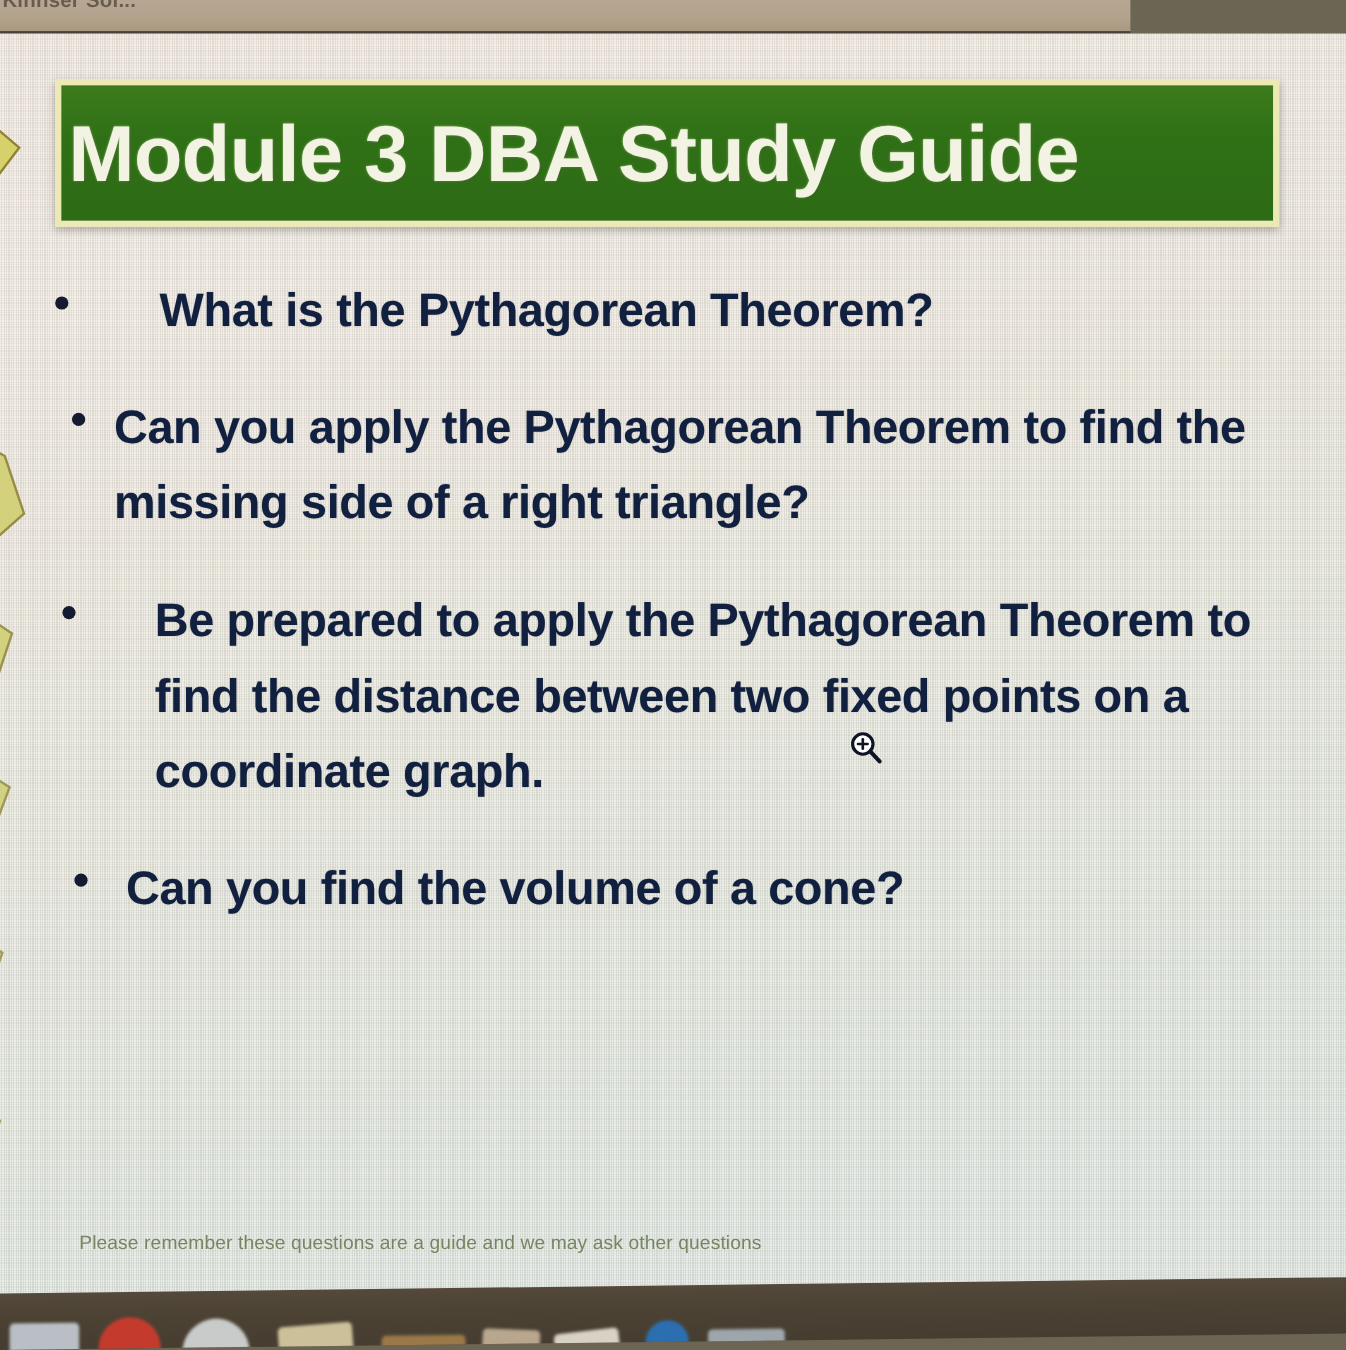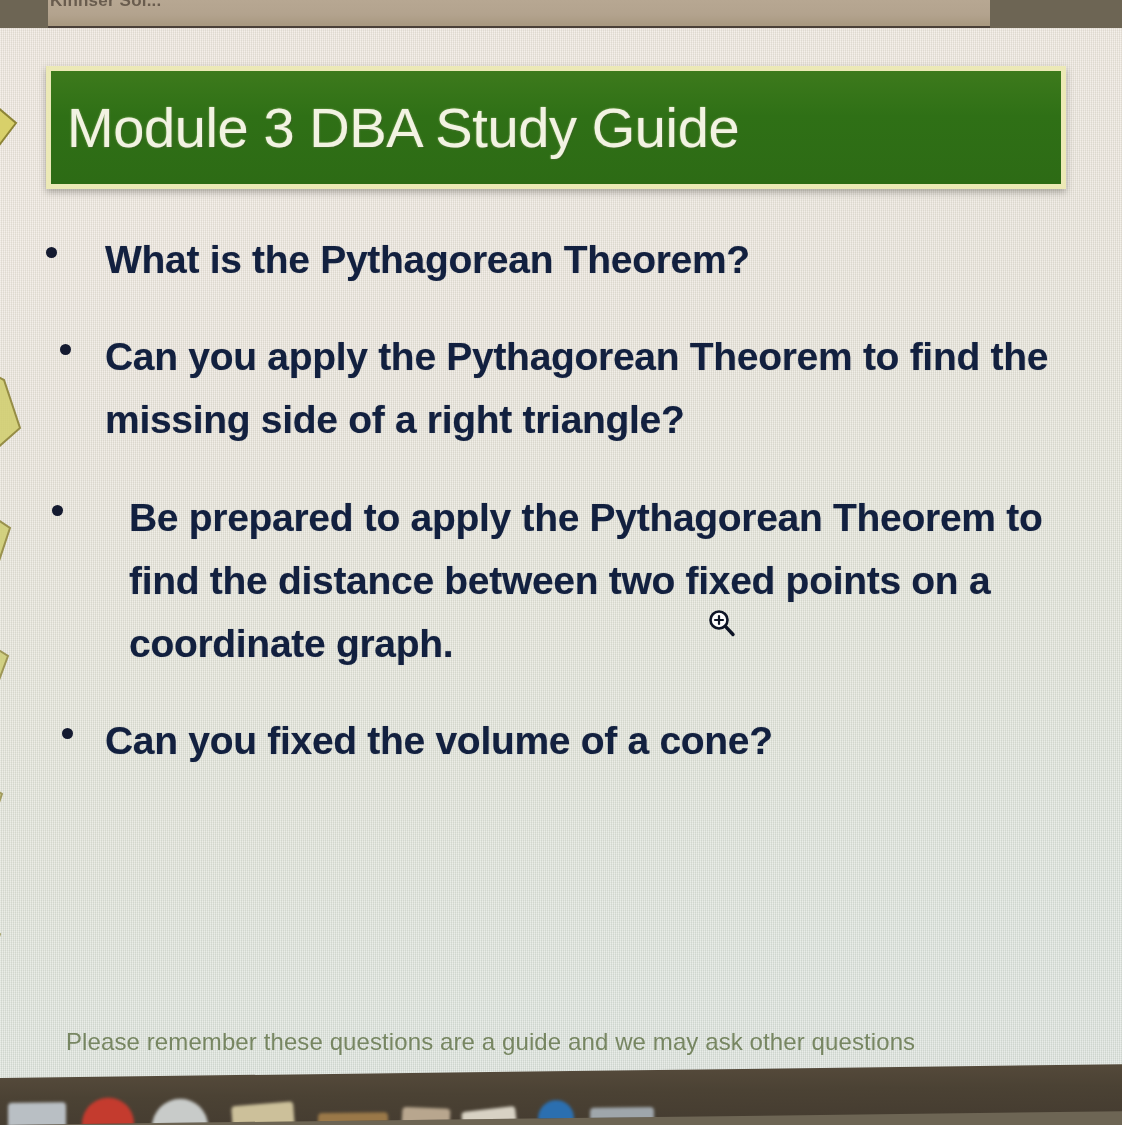--- a/index.html
+++ b/index.html
@@ -17,21 +17,20 @@
   }
 
   
   .top-strip {
     position: absolute;
     left: 0; top: 0;
     width: 942px; height: 26px;
     background: linear-gradient(180deg, #b7a792 0%, #b3a38e 55%, #a8987f 100%);
     border-bottom: 2px solid #4a4038;
     overflow: hidden;
-    margin-left: 48px;
   }
   .tab-label {
     position: absolute;
     left: 2px; top: -9px;
     font-size: 17px;
     font-weight: 700;
     color: #5c5043;
     letter-spacing: 0.2px;
     white-space: nowrap;
     opacity: 0.85;
@@ -84,23 +83,23 @@
     left: 46px; top: 38px;
     width: 1020px; height: 123px;
     background: linear-gradient(180deg, #3d7a1c 0%, #2f7016 40%, #2d6b15 100%);
     border: 5px solid #ece9b6;
     box-sizing: border-box;
     box-shadow: 0 3px 7px rgba(40,40,35,0.35);
     display: flex;
     align-items: center;
   }
   .title-text {
-    margin-left: 16px;
-    font-size: 56px;
-    font-weight: 400;
+    margin-left: 6px;
+    font-size: 66px;
+    font-weight: 700;
     color: #f2f3e2;
     letter-spacing: -0.4px;
     white-space: nowrap;
     text-shadow: 0 0 2px rgba(245,250,200,0.55), 1px 1px 1px rgba(0,0,0,0.25);
   }
 
   
   .bullets {
     position: absolute;
     left: 46px; top: 200px;
@@ -114,42 +113,42 @@
   .bullet-dot {
     flex: 0 0 auto;
     width: 11px; height: 11px;
     border-radius: 50%;
     background: #141a30;
     margin-top: 19px;
     margin-right: 0;
   }
   .bullet-text {
     flex: 1 1 auto;
-    margin-left: 48px;
+    margin-left: 76px;
     font-size: 39px;
     line-height: 1.62;
     font-weight: 700;
     color: #12203f;
     letter-spacing: -0.3px;
     text-shadow: 0 0 1px rgba(30,40,70,0.35);
   }
   .bullet-row.indent-a .bullet-dot { margin-left: 14px; }
   .bullet-row.indent-b .bullet-dot { margin-left: 16px; }
   .bullet-row.indent-c .bullet-dot { margin-left: 6px; }
-  .bullet-row.indent-a .bullet-text { margin-left: 34px; }
+  .bullet-row.indent-a .bullet-text { margin-left: 24px; }
   .bullet-row.indent-b .bullet-text { margin-left: 32px; }
   .bullet-row.indent-c .bullet-text { margin-left: 66px; }
 
   
   .footer-note {
     position: absolute;
     left: 66px;
     top: 1000px;
     width: 1000px;
-    font-size: 24px;
+    font-size: 16px;
     font-weight: 400;
     color: #6f7f58;
     letter-spacing: 0.1px;
     white-space: nowrap;
     opacity: 0.92;
     filter: blur(0.25px);
   }
 
   
   .zoom-cursor {
@@ -218,21 +217,21 @@
       </div>
 
       <div class="bullet-row indent-c">
         <span class="bullet-dot"></span>
         <span class="bullet-text">Be prepared to apply the Pythagorean Theorem to find the distance between two fixed points on a coordinate graph.</span>
       </div>
 
 
       <div class="bullet-row indent-b">
         <span class="bullet-dot"></span>
-        <span class="bullet-text">Can you fixed the volume of a cone?</span>
+        <span class="bullet-text">Can you find the volume of a cone?</span>
       </div>
 
     </div>
 
     <div class="footer-note">Please remember these questions are a guide and we may ask other questions</div>
 
   </div>
 
   <svg class="zoom-cursor" viewBox="0 0 32 32">
     <circle cx="13" cy="12" r="8.5" fill="#fdfdfd" stroke="#0d1426" stroke-width="2.6"></circle>

